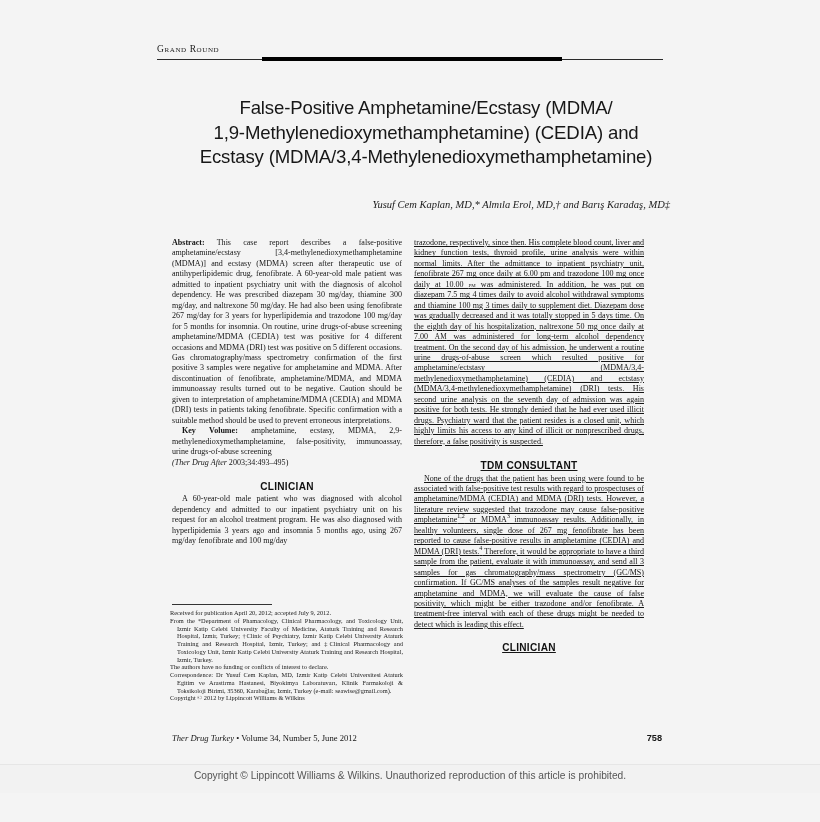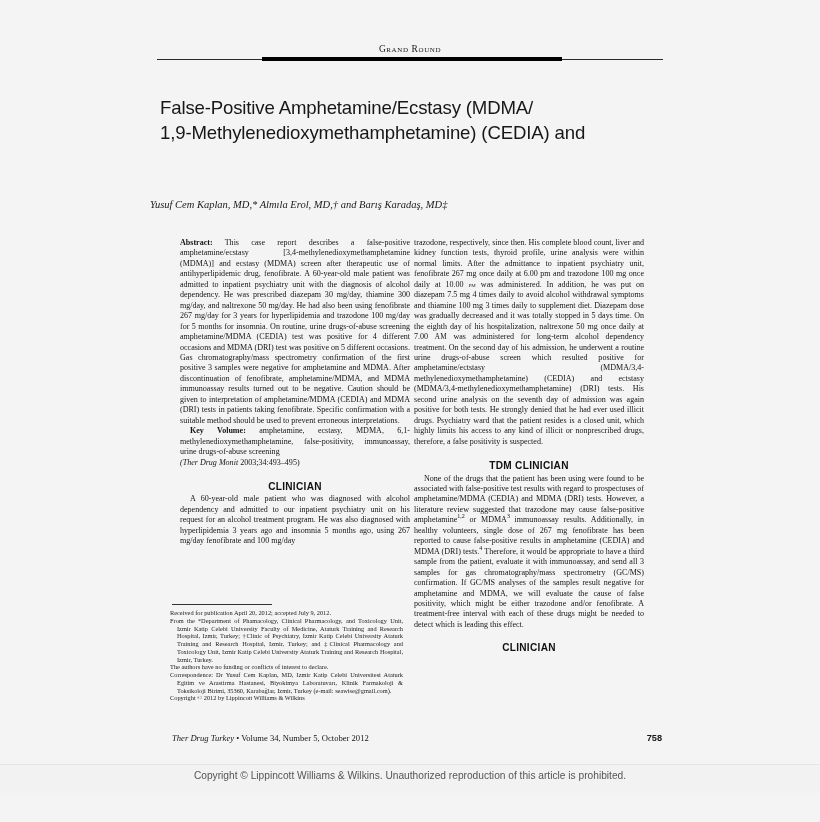--- a/index.html
+++ b/index.html
@@ -24,21 +24,20 @@
   }
 
   
   .runhead-wrap {
     position: absolute;
     left: 157px;
     top: 44px;
     width: 506px;
   }
   .runhead {
-    text-align: center;
     font-family: "Liberation Serif", serif;
     font-size: 9.5px;
     letter-spacing: 0.6px;
     color: #1a1a1a;
     font-variant: small-caps;
     line-height: 11px;
   }
   .rule-row {
     position: relative;
     height: 6px;
@@ -57,53 +56,54 @@
     left: 105px;
     width: 300px;
     top: 0px;
     height: 4px;
     background: #000;
   }
 
   
   .title {
     position: absolute;
-    left: 160px;
+    left: 166px;
     top: 96px;
     width: 520px;
+    text-align: center;
     font-family: "Liberation Sans", sans-serif;
     font-size: 18.6px;
     line-height: 24.5px;
     color: #171717;
     letter-spacing: -0.15px;
   }
   .authors {
     position: absolute;
     left: 150px;
     top: 199px;
     width: 520px;
-    text-align: left;
+    text-align: right;
     font-family: "Liberation Serif", serif;
     font-style: italic;
     font-size: 10.5px;
     color: #1a1a1a;
   }
 
   
   .col {
     position: absolute;
     top: 238px;
     width: 230px;
     font-size: 8.05px;
     line-height: 10.45px;
     text-align: justify;
     color: #151515;
   }
-  .col-left  { left: 180px; }
-  .col-right { left: 414px; }
+  .col-left  { left: 172px; }
+  .col-right { left: 414px; text-decoration: underline; }
 
   .col p { margin: 0; text-indent: 10px; }
   .col p.noindent { text-indent: 0; }
 
   .lbl { font-weight: bold; }
   .sc { font-variant: small-caps; font-size: 7.2px; letter-spacing: 0.2px; }
 
   .citation {
     font-style: italic;
     margin-top: 9px;
@@ -194,57 +194,58 @@
     <div class="runhead">Grand Round</div>
     <div class="rule-row">
       <div class="rule-thin"></div>
       <div class="rule-thick"></div>
     </div>
   </div>
 
   <div class="title">
     <div>False-Positive Amphetamine/Ecstasy (MDMA/</div>
     <div>1,9-Methylenedioxymethamphetamine) (CEDIA) and</div>
+    <div>Ecstasy (MDMA/3,4-Methylenedioxymethamphetamine)</div>
   </div>
 
   <div class="authors">Yusuf Cem Kaplan, MD,* Almıla Erol, MD,† and Barış Karadaş, MD‡</div>
 
   <div class="col col-left">
 
     <p class="noindent"><span class="lbl">Abstract:</span><span> This case report describes a false-positive amphetamine/ecstasy [3,4-methylenedioxymethamphetamine (MDMA)] and ecstasy (MDMA) screen after therapeutic use of antihyperlipidemic drug, fenofibrate. A 60-year-old male patient was admitted to inpatient psychiatry unit with the diagnosis of alcohol dependency. He was prescribed diazepam 30 mg/day, thiamine 300 mg/day, and naltrexone 50 mg/day. He had also been using fenofibrate 267 mg/day for 3 years for hyperlipidemia and trazodone 100 mg/day for 5 months for insomnia. On routine, urine drugs-of-abuse screening amphetamine/MDMA (CEDIA) test was positive for 4 different occasions and MDMA (DRI) test was positive on 5 different occasions. Gas chromatography/mass spectrometry confirmation of the first positive 3 samples were negative for amphetamine and MDMA. After discontinuation of fenofibrate, amphetamine/MDMA, and MDMA immunoassay results turned out to be negative. Caution should be given to interpretation of amphetamine/MDMA (CEDIA) and MDMA (DRI) tests in patients taking fenofibrate. Specific confirmation with a suitable method should be used to prevent erroneous interpretations.</span></p>
 
-    <p class="kw"><span class="lbl">Key Volume:</span><span> amphetamine, ecstasy, MDMA, 6,1-methylenedioxymethamphetamine, false-positivity, immunoassay, urine drugs-of-abuse screening</span></p>
-
-    <p class="citation noindent"><span>(Ther Drug Monit</span><span class="roman"> 2003;34:493–495)</span></p>
+    <p class="kw"><span class="lbl">Key Volume:</span><span> amphetamine, ecstasy, MDMA, 2,9-methylenedioxymethamphetamine, false-positivity, immunoassay, urine drugs-of-abuse screening</span></p>
+
+    <p class="citation noindent"><span>(Ther Drug After</span><span class="roman"> 2003;34:493–495)</span></p>
 
     <h2 class="sec">CLINICIAN</h2>
     <p>A 60-year-old male patient who was diagnosed with alcohol dependency and admitted to our inpatient psychiatry unit on his request for an alcohol treatment program. He was also diagnosed with hyperlipidemia 3 years ago and insomnia 5 months ago, using 267 mg/day fenofibrate and 100 mg/day</p>
   </div>
 
   <div class="col col-right">
 
     <p class="noindent"><span>trazodone, respectively, since then. His complete blood count, liver and kidney function tests, thyroid profile, urine analysis were within normal limits. After the admittance to inpatient psychiatry unit, fenofibrate 267 mg once daily at 6.00 pm and trazodone 100 mg once daily at 10.00 </span><span class="sc">pm</span><span> was administered. In addition, he was put on diazepam 7.5 mg 4 times daily to avoid alcohol withdrawal symptoms and thiamine 100 mg 3 times daily to supplement diet. Diazepam dose was gradually decreased and it was totally stopped in 5 days time. On the eighth day of his hospitalization, naltrexone 50 mg once daily at 7.00 </span><span class="sc">AM</span><span> was administered for long-term alcohol dependency treatment. On the second day of his admission, he underwent a routine urine drugs-of-abuse screen which resulted positive for amphetamine/ectstasy (MDMA/3,4-methylenedioxymethamphetamine) (CEDIA) and ectstasy (MDMA/3,4-methylenedioxymethamphetamine) (DRI) tests. His second urine analysis on the seventh day of admission was again positive for both tests. He strongly denied that he had ever used illicit drugs. Psychiatry ward that the patient resides is a closed unit, which highly limits his access to any kind of illicit or nonprescribed drugs, therefore, a false positivity is suspected.</span></p>
 
-    <h2 class="sec">TDM CLINICIAN</h2>
+    <h2 class="sec">TDM CONSULTANT</h2>
     <p><span>None of the drugs that the patient has been using were found to be associated with false-positive test results with regard to prospectuses of amphetamine/MDMA (CEDIA) and MDMA (DRI) tests. However, a literature review suggested that trazodone may cause false-positive amphetamine</span><sup>1,2</sup><span> or MDMA</span><sup>3</sup><span> immunoassay results. Additionally, in healthy volunteers, single dose of 267 mg fenofibrate has been reported to cause false-positive results in amphetamine (CEDIA) and MDMA (DRI) tests.</span><sup>4</sup><span> Therefore, it would be appropriate to have a third sample from the patient, evaluate it with immunoassay, and send all 3 samples for gas chromatography/mass spectrometry (GC/MS) confirmation. If GC/MS analyses of the samples result negative for amphetamine and MDMA, we will evaluate the cause of false positivity, which might be either trazodone and/or fenofibrate. A treatment-free interval with each of these drugs might be needed to detect which is leading this effect.</span></p>
 
     <h2 class="sec tight">CLINICIAN</h2>
   </div>
 
   <div class="fn-rule"></div>
 
   <div class="footnotes">
     <p>Received for publication April 20, 2012; accepted July 9, 2012.</p>
     <p class="hang">From the *Department of Phamacology, Clinical Pharmacology, and Toxicology Unit, Izmir Katip Celebi University Faculty of Medicine, Ataturk Training and Research Hospital, Izmir, Turkey; †Clinic of Psychiatry, Izmir Katip Celebi University Ataturk Training and Research Hospital, Izmir, Turkey; and ‡Clinical Pharmacology and Toxicology Unit, Izmir Katip Celebi University Ataturk Training and Research Hospital, Izmir, Turkey.</p>
     <p class="hang">The authors have no funding or conflicts of interest to declare.</p>
     <p class="hang">Correspondence: Dr Yusuf Cem Kaplan, MD, Izmir Katip Celebi Universitesi Ataturk Egitim ve Arastirma Hastanesi, Biyokimya Laboratuvarı, Klinik Farmakoloji &amp; Toksikoloji Birimi, 35360, Karabağlar, Izmir, Turkey (e-mail: seawise@gmail.com).</p>
     <p>Copyright © 2012 by Lippincott Williams &amp; Wilkins</p>
   </div>
 
   <div class="footer">
     <span class="pageno">758</span>
-    <span class="jrnl">Ther Drug Turkey</span><span> • Volume 34, Number 5, October 2012</span>
+    <span class="jrnl">Ther Drug Turkey</span><span> • Volume 34, Number 5, June 2012</span>
   </div>
 
   <div class="banner"></div>
   <div class="banner-text">Copyright © Lippincott Williams &amp; Wilkins. Unauthorized reproduction of this article is prohibited.</div>
 
 </div>
 
 </body></html>

